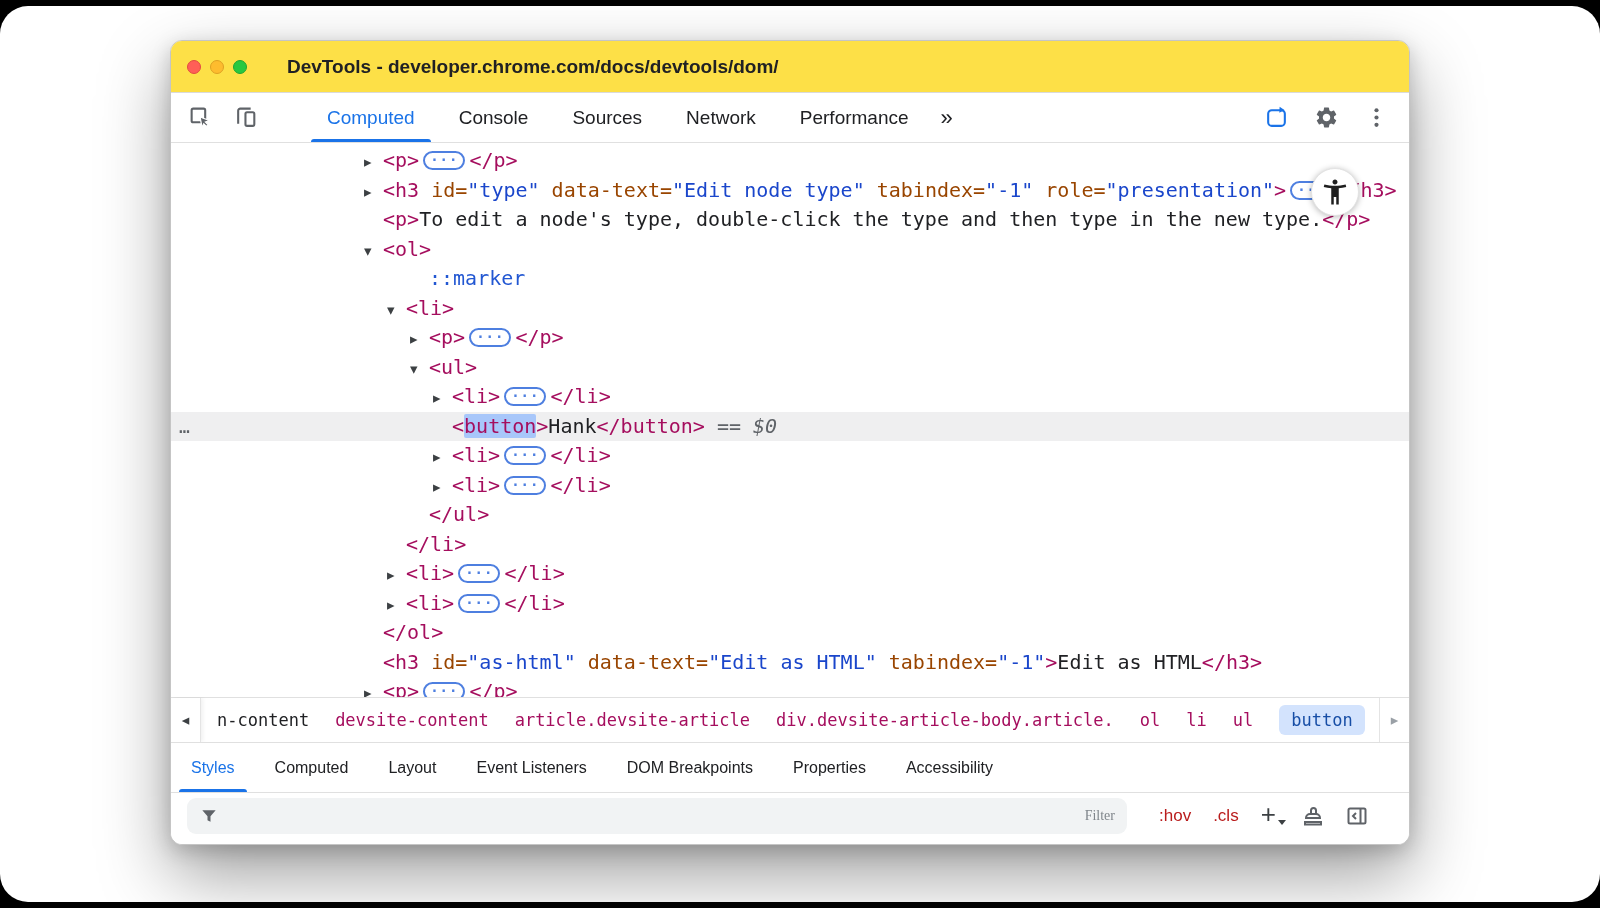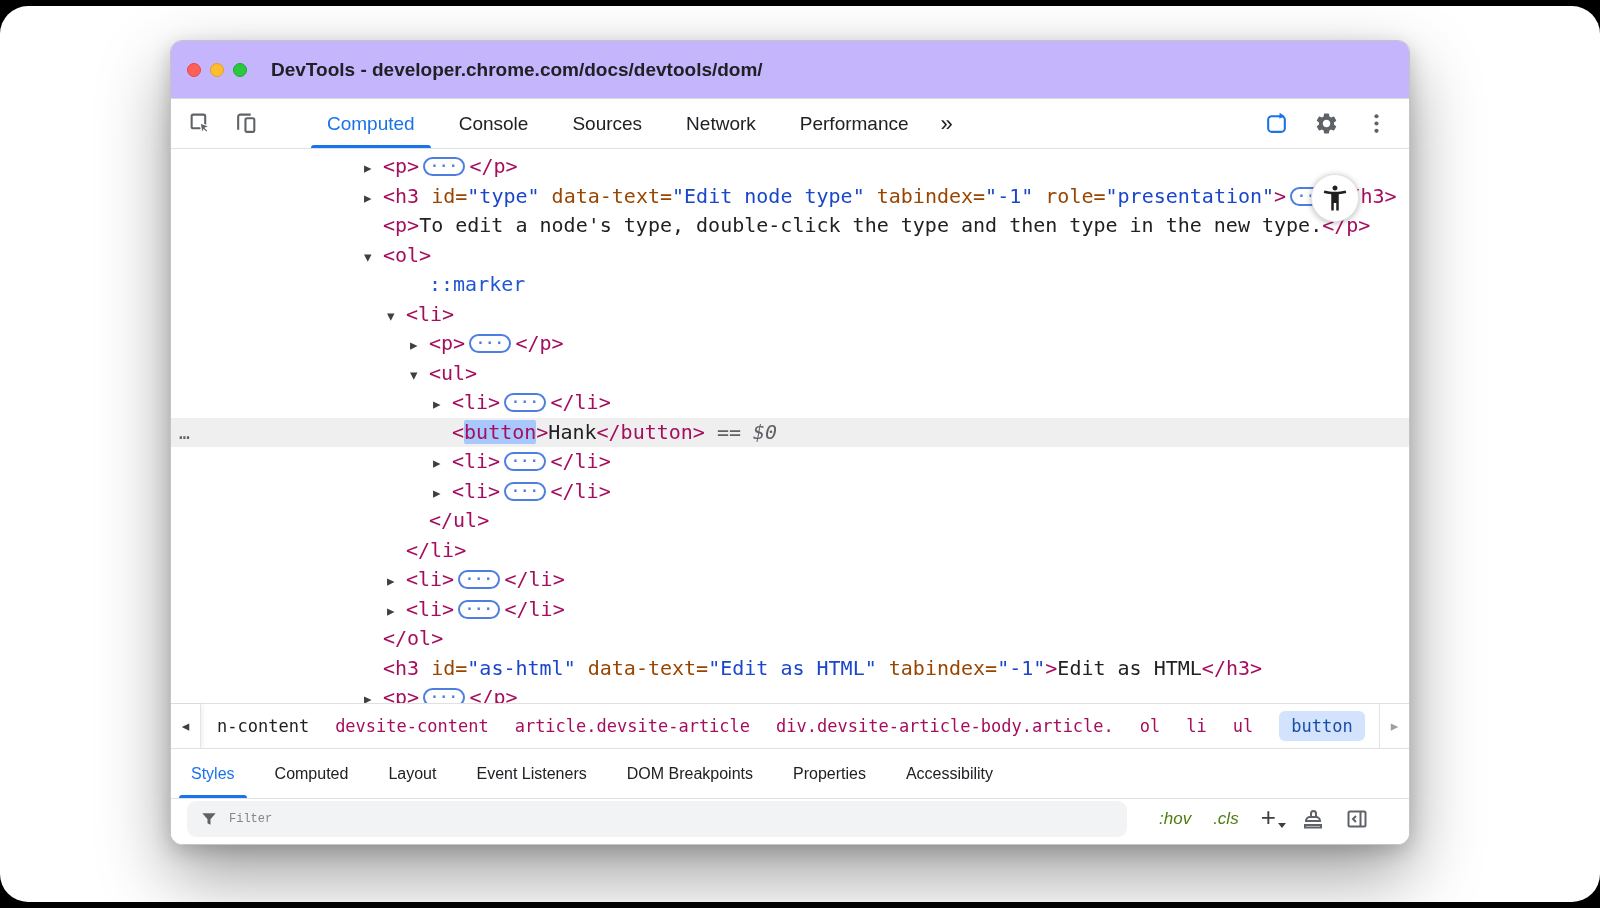--- a/index.html
+++ b/index.html
@@ -6,22 +6,22 @@
   html,body { width:1600px; height:908px; }
   body { background:#000; position:relative; overflow:hidden; font-family:"Liberation Sans",sans-serif; }
   .canvas { position:absolute; left:0; top:6px; width:1600px; height:896px; background:#fff; border-radius:28px; }
 
   .window { position:absolute; left:170px; top:34px; width:1240px; height:805px; background:#fff;
             border:1px solid #c5c5c5; border-radius:12px;
             box-shadow:0 30px 70px rgba(0,0,0,.38), 0 6px 20px rgba(0,0,0,.18);
             overflow:hidden; display:flex; flex-direction:column; }
 
   
-  .titlebar { height:58px; flex:none; background:#c4b5fd; border-bottom:1px solid #dadada;
-              display:flex; align-items:center; padding:0 16px; }
+  .titlebar { height:52px; flex:none; background:#fde047; border-bottom:1px solid #dadada;
+              display:flex; align-items:center; padding:0 16px;gap:16px; }
   .traffic { display:flex; gap:9px; }
   .tl { width:14px; height:14px; border-radius:50%; display:inline-block; }
   .tl.red    { background:var(--light-red);    border:1px solid #e24b41; }
   .tl.yellow { background:var(--light-yellow); border:1px solid #dfa123; }
   .tl.green  { background:var(--light-green);  border:1px solid #23a532; }
   .title { font-weight:700; font-size:19px; color:var(--txt); margin-left:24px; white-space:nowrap; }
 
   
   .toolbar { height:50px; flex:none; display:flex; align-items:center; padding:0 12px; border-bottom:1px solid var(--border); }
   .icon-btn { background:none; border:none; width:34px; height:34px; display:flex; align-items:center; justify-content:center;
@@ -74,24 +74,24 @@
   
   .styles-tabs { height:50px; flex:none; border-top:1px solid var(--border); display:flex; align-items:stretch; background:#fff; }
   .stab { display:flex; align-items:center; padding:0 20px; font-size:16px; color:var(--txt); position:relative; cursor:pointer; white-space:nowrap; }
   .stab.active { color:var(--accent); }
   .stab.active::after { content:""; position:absolute; left:8px; right:8px; bottom:0; height:3px; background:var(--accent); border-radius:3px 3px 0 0; }
 
   
   .filterbar { flex:1; border-top:1px solid var(--border); display:flex; align-items:center; padding:0 16px 6px 16px; background:#fff; }
   .filter-pill { width:940px; height:36px; background:#f1f3f4; border-radius:9px; display:flex; align-items:center; gap:10px; padding:0 12px; flex:none; }
   .filter-pill svg { width:20px; height:20px; color:var(--icon); flex:none; }
-  .filter-pill input { flex:1; border:none; outline:none; background:transparent; font-size:12px; font-family:Liberation Mono, monospace; color:var(--txt); }
+  .filter-pill input { flex:1; border:none; outline:none; background:transparent; font-size:14px; font-family:Liberation Serif, serif; color:var(--txt);text-align:right; }
   .filter-pill input::placeholder { color:#80868b; }
   .fb-controls { display:flex; align-items:center; gap:10px; margin-left:26px; }
-  .text-btn { background:none; border:none; font-size:17px; color:#4d7c0f; cursor:pointer; padding:4px 6px; font-family:"Liberation Sans",sans-serif;font-style:italic; }
+  .text-btn { background:none; border:none; font-size:17px; color:#b91c1c; cursor:pointer; padding:4px 6px; font-family:"Liberation Sans",sans-serif; }
   .plus-btn { background:none; border:none; font-size:26px; line-height:20px; color:#3c4043; cursor:pointer; position:relative; padding:2px 10px 6px 6px; }
   .plus-btn::after { content:""; position:absolute; right:0; bottom:5px; border-left:4px solid transparent; border-right:4px solid transparent; border-top:5px solid #3c4043; }
   .fb-icon { background:none; border:none; width:34px; height:34px; display:flex; align-items:center; justify-content:center; color:var(--icon); cursor:pointer; }
   .fb-icon svg { width:24px; height:24px; }
 </style>
 </head>
 <body>
 
 <div class="canvas">
   <div class="window">

